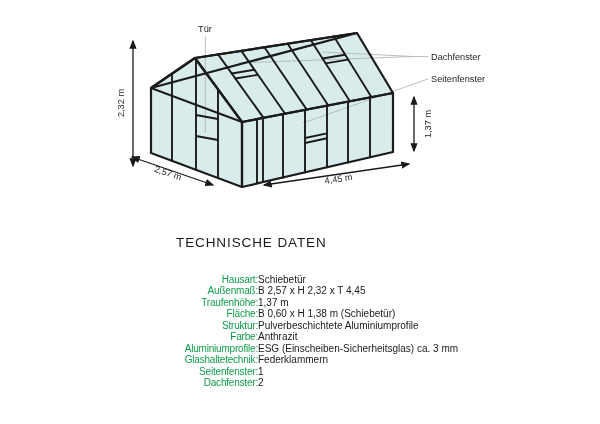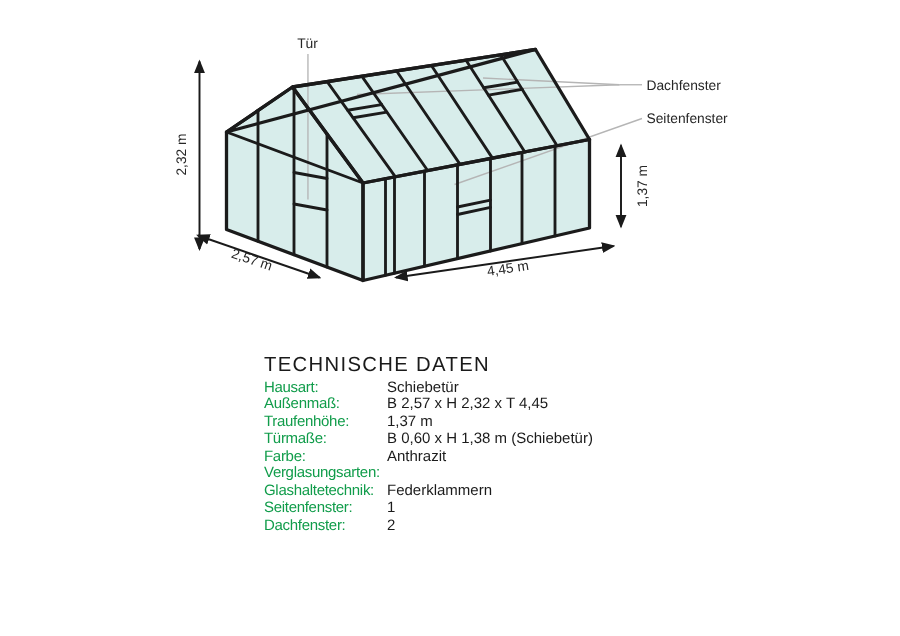--- a/index.html
+++ b/index.html
@@ -4,26 +4,26 @@
 <style>
   html,body{margin:0;padding:0;background:#ffffff;}
   .stage{
     position:relative;width:600px;height:424px;background:#ffffff;overflow:hidden;
     font-family:"Liberation Sans", sans-serif;
   }
   svg.diagram{position:absolute;left:0;top:0;}
   svg.diagram text{font-family:"Liberation Sans", sans-serif;font-size:9.2px;fill:#262626;}
   .tech{position:absolute;left:176px;top:236px;width:400px;}
   .tech-heading{
-    margin:0 0 3px 0;font-size:13.5px;font-weight:400;letter-spacing:0.9px;
+    margin:0 0 24px 0;font-size:13.5px;font-weight:400;letter-spacing:0.9px;
     color:#1a1a1a;line-height:14px;
   }
   .spec-rows{margin:0;padding:0;}
   .spec-row{display:flex;line-height:11.45px;font-size:10px;}
-  .spec-label{flex:0 0 82px;color:var(--green,#109c4a);letter-spacing:-0.2px;}
+  .spec-label{flex:0 0 82px;color:var(--green,#109c4a);letter-spacing:-0.2px;text-align:right;}
   .spec-value{color:#1b1b1b;white-space:nowrap;}
 </style>
 </head>
 <body>
 
 <div class="stage">
 
   <svg class="diagram" width="600" height="232" viewBox="0 0 600 232">
     <defs>
       <marker id="ah" markerWidth="7" markerHeight="7" viewBox="0 0 10 10" refX="8.5" refY="5" orient="auto-start-reverse">
@@ -112,29 +112,34 @@
       </div>
       <div class="spec-row">
         <span class="spec-label">Außenmaß:</span>
         <span class="spec-value">B 2,57 x H 2,32 x T 4,45</span>
       </div>
       <div class="spec-row">
         <span class="spec-label">Traufenhöhe:</span>
         <span class="spec-value">1,37 m</span>
       </div>
       <div class="spec-row">
-        <span class="spec-label">Türmaße:</span>
+        <span class="spec-label">Fläche:</span>
         <span class="spec-value">B 0,60 x H 1,38 m (Schiebetür)</span>
+      </div>
+      <div class="spec-row">
+        <span class="spec-label">Struktur:</span>
+        <span class="spec-value">Pulverbeschichtete Aluminiumprofile</span>
       </div>
       <div class="spec-row">
         <span class="spec-label">Farbe:</span>
         <span class="spec-value">Anthrazit</span>
       </div>
       <div class="spec-row">
-        <span class="spec-label">Verglasungsarten:</span>
+        <span class="spec-label">Aluminiumprofile:</span>
+        <span class="spec-value">ESG (Einscheiben-Sicherheitsglas) ca. 3 mm</span>
       </div>
       <div class="spec-row">
         <span class="spec-label">Glashaltetechnik:</span>
         <span class="spec-value">Federklammern</span>
       </div>
       <div class="spec-row">
         <span class="spec-label">Seitenfenster:</span>
         <span class="spec-value">1</span>
       </div>
       <div class="spec-row">

